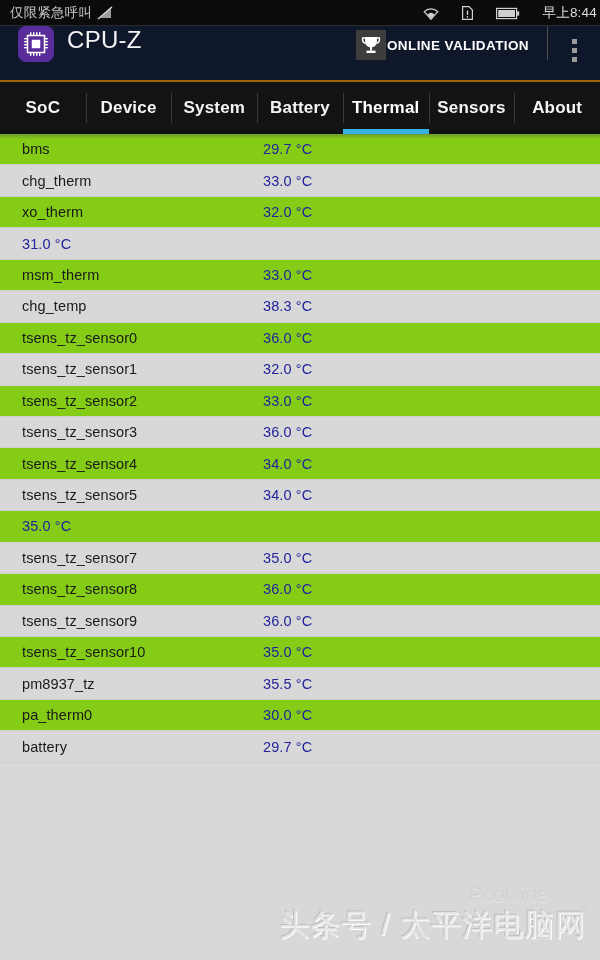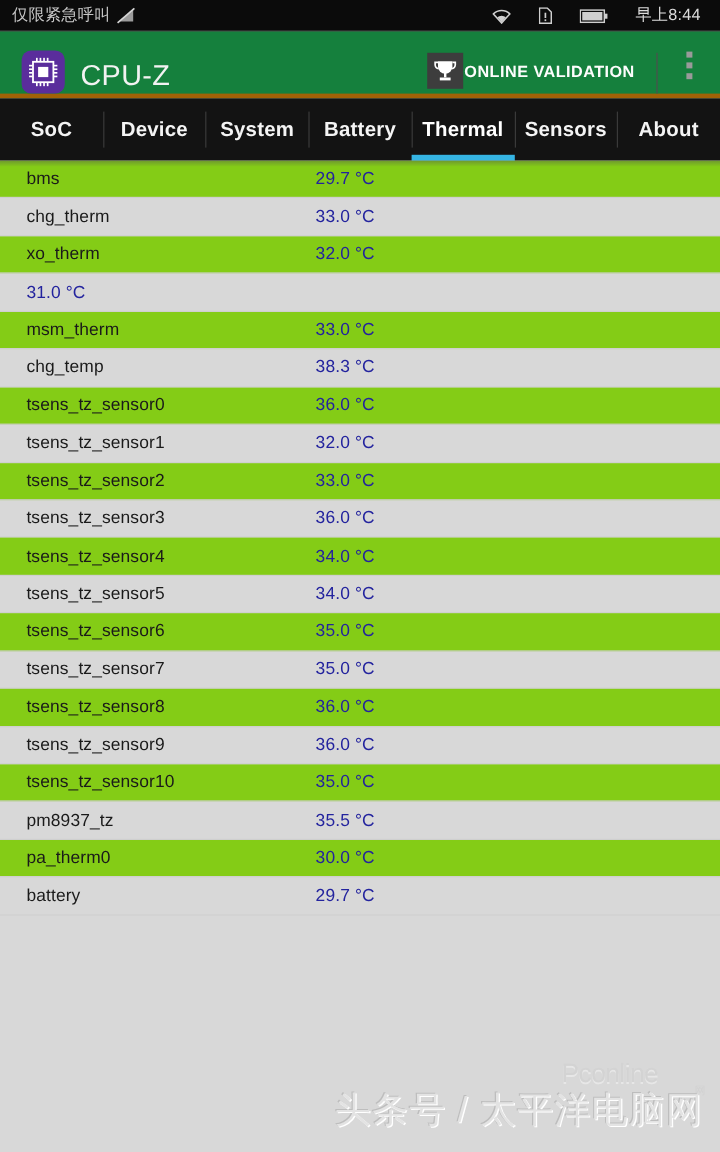--- a/index.html
+++ b/index.html
@@ -10,21 +10,21 @@
     overflow:hidden;
     position:relative;
   }
 
   
   .statusbar{
     height:26px;
     background:#0b0b0b;
     display:flex;
     align-items:center;
-    padding:0 16px 0 10px;
+    padding:0 3px 0 10px;
     position:relative;
   }
   .statusbar .sb-left{
     display:flex; align-items:center; gap:2px;
     flex:1 1 auto;
   }
   .sb-carrier{
     color:#c8c8c8;
     font-size:13.5px;
     letter-spacing:0.2px;
@@ -47,25 +47,25 @@
     background:#2b2b2b;
   }
   .icon-sig{ width:16px; height:14px; display:block; }
   .icon-wifi{ width:16px; height:13px; display:block; }
   .icon-sim{ width:11px; height:14px; display:block; }
   .icon-batt{ width:24px; height:13px; display:block; }
 
   
   .appbar{
     height:56px;
-    background:#15803d;
+    background:#0f172a;
     display:flex;
-    align-items:flex-end;
+    align-items:flex-start;
     padding:0 4px 0 18px;
-    border-bottom:4px solid #a16207;
+    border-bottom:2px solid #a16207;
   }
   .app-logo{
     width:36px; height:36px;
     border-radius:8px;
     background:#5a2d9c;
     display:flex; align-items:center; justify-content:center;
     flex:0 0 auto;
   }
   .app-title{
     color:#f2f2f2;
@@ -378,21 +378,20 @@
       </div>
       <div class="row">
         <span class="row-label">tsens_tz_sensor4</span>
         <span class="row-value">34.0 °C</span>
       </div>
       <div class="row">
         <span class="row-label">tsens_tz_sensor5</span>
         <span class="row-value">34.0 °C</span>
       </div>
       <div class="row">
-        <span class="row-label">tsens_tz_sensor6</span>
         <span class="row-value">35.0 °C</span>
       </div>
       <div class="row">
         <span class="row-label">tsens_tz_sensor7</span>
         <span class="row-value">35.0 °C</span>
       </div>
       <div class="row">
         <span class="row-label">tsens_tz_sensor8</span>
         <span class="row-value">36.0 °C</span>
       </div>

